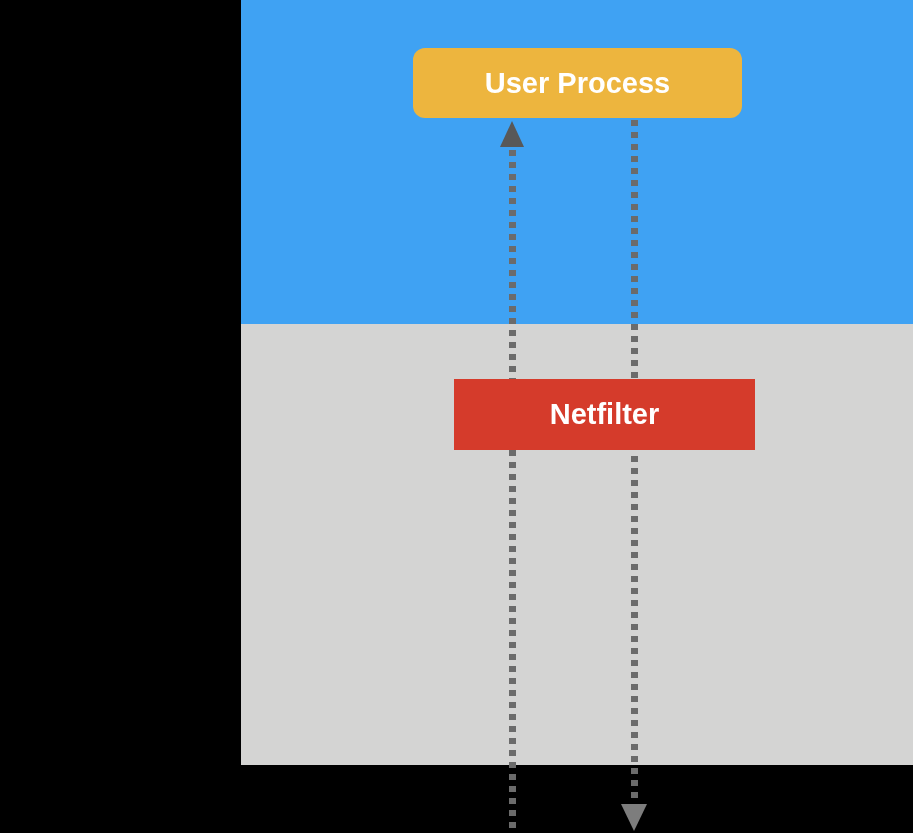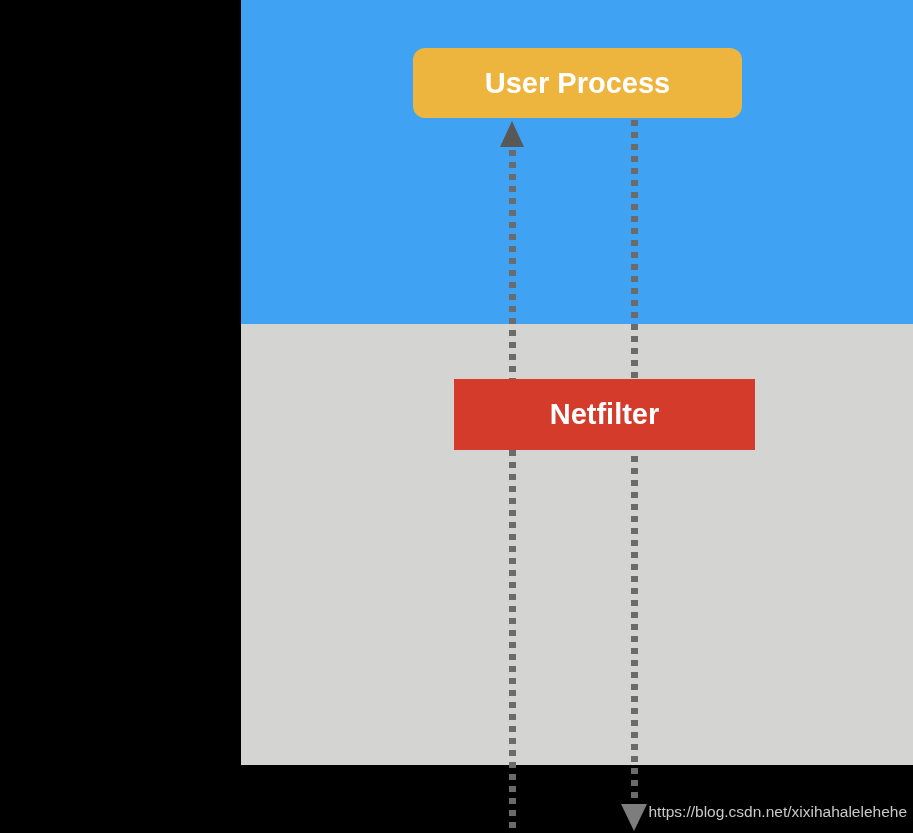--- a/index.html
+++ b/index.html
@@ -137,15 +137,14 @@
   <div class="arrow-down"></div>
 
   <div class="node box-netfilter">
     <span>Netfilter</span>
   </div>
 
   <div class="node box-user-process">
     <span>User Process</span>
   </div>
 
-  <div class="watermark">https://blog.csdn.net/xixihahalelehehe</div>
 
 </div>
 
 </body></html>

